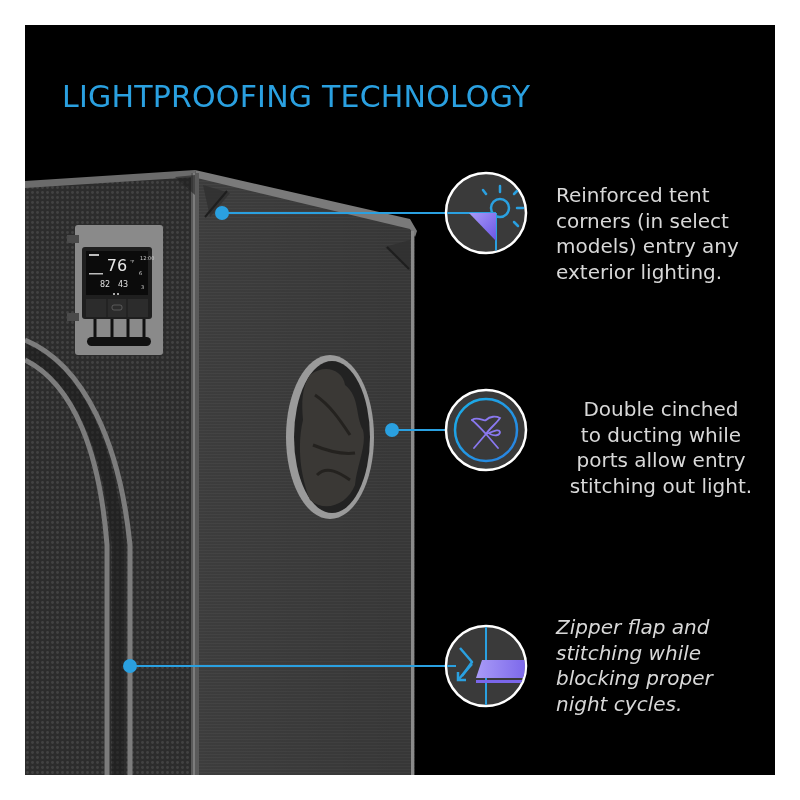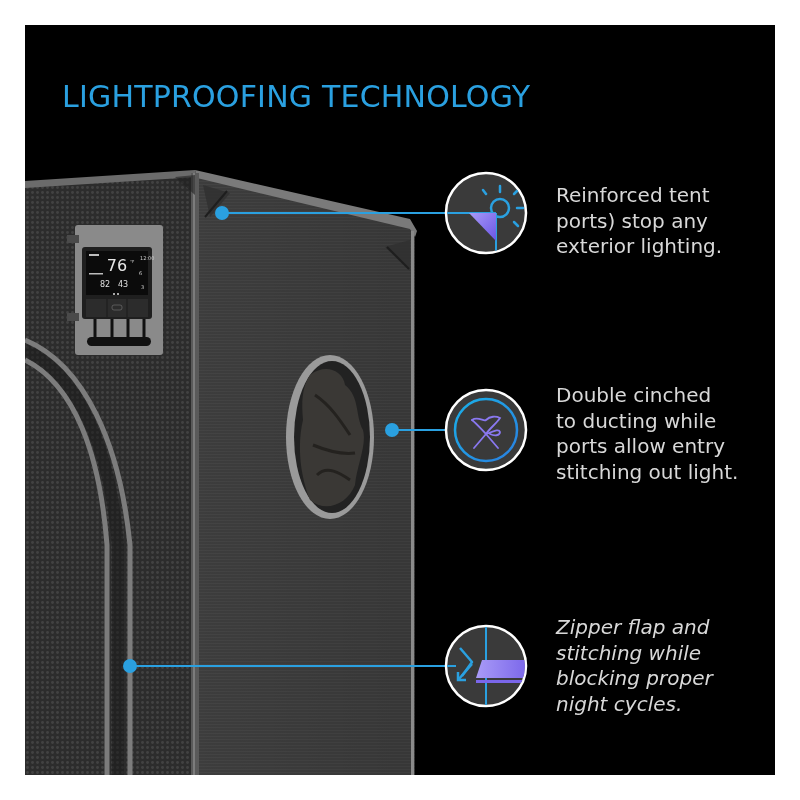--- a/index.html
+++ b/index.html
@@ -124,42 +124,43 @@
         <line x1="70" y1="23" x2="74" y2="19"></line>
         <line x1="73" y1="37" x2="79" y2="37"></line>
         <line x1="70" y1="51" x2="74" y2="55"></line>
         <line x1="42" y1="23" x2="39" y2="19"></line>
       </g>
       <polygon points="25,42 52,42 52,70" fill="url(#vio1)"></polygon>
     </g>
   </svg>
   <div class="callout-text" style="top:142px;margin-top:16px;">
     <span>Reinforced tent</span>
-    <span>ports) stop any</span>
+    <span>corners (in select</span>
+    <span>models) entry any</span>
     <span>exterior lighting.</span>
   </div>
 
   <svg class="icon" style="left:419px; top:363px;" viewBox="0 0 84 84" xmlns="http://www.w3.org/2000/svg">
     <defs>
       <linearGradient id="ring" x1="0" y1="0" x2="1" y2="1">
         <stop offset="0" stop-color="#1ab0e8"></stop>
         <stop offset="1" stop-color="#2a7fe0"></stop>
       </linearGradient>
     </defs>
     <circle cx="42" cy="42" r="40" fill="#3a3a3a" stroke="#ffffff" stroke-width="2.5"></circle>
     <circle cx="42" cy="42" r="31" fill="none" stroke="url(#ring)" stroke-width="2.5"></circle>
     <g stroke="#8a78f0" stroke-width="1.8" fill="none" stroke-linecap="round">
       <path d="M28,32 C34,28 40,34 42,32 C46,28 52,28 56,30 C52,36 46,40 42,46"></path>
       <path d="M28,32 C33,36 38,42 42,46"></path>
       <path d="M42,46 L30,60"></path>
       <path d="M42,46 L54,60"></path>
       <path d="M42,46 C48,44 55,40 56,44 C56,48 50,48 46,46"></path>
     </g>
   </svg>
-  <div class="callout-text" style="top:358px;">
+  <div class="callout-text" style="top:372px;text-align:center;">
     <span>Double cinched</span>
     <span>to ducting while</span>
     <span>ports allow entry</span>
     <span>stitching out light.</span>
   </div>
 
   <svg class="icon" style="left:419px; top:599px;" viewBox="0 0 84 84" xmlns="http://www.w3.org/2000/svg">
     <defs>
       <linearGradient id="vio3" x1="0" y1="0" x2="1" y2="0">
         <stop offset="0" stop-color="#a99bf7"></stop>

